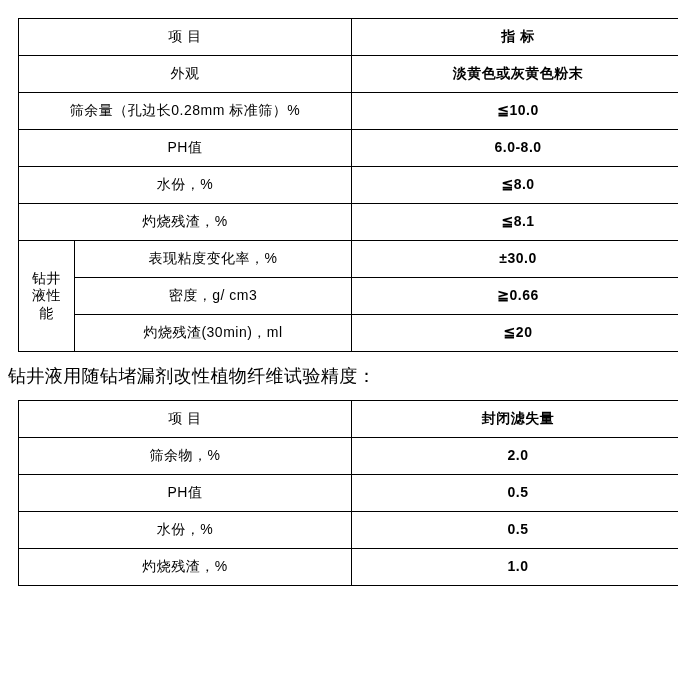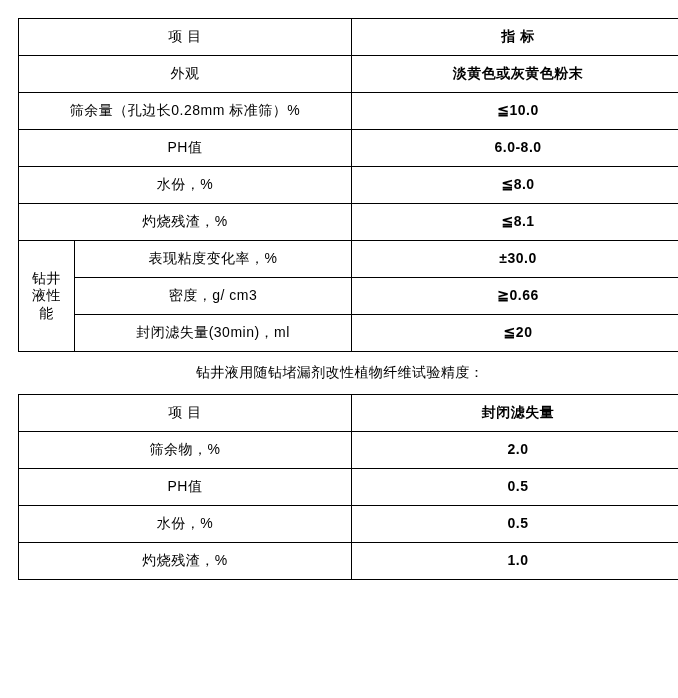--- a/index.html
+++ b/index.html
@@ -50,24 +50,23 @@
   td.rowhead-cell {
     font-size: 14px;
     line-height: 1.7;
     letter-spacing: 2px;
   }
   .rowhead-inner {
     display: block;
     padding: 0 6px;
   }
   .caption {
-    font-size: 14px;
+    font-size: 18px;
     margin: 10px 0 8px 2px;
     letter-spacing: 0.4px;
-    text-align: center;
   }
 </style>
 </head>
 <body>
 
 <div class="page">
 
   <table class="doc-table">
     <colgroup>
       <col style="width:56px">
@@ -104,21 +103,21 @@
             <span class="rowhead-inner">钻井<br>液性<br>能</span>
           </td>
         <td class="label-cell">表现粘度变化率，%</td>
         <td class="value-cell">±30.0</td>
       </tr>
       <tr>
         <td class="label-cell">密度，g/ cm3</td>
         <td class="value-cell">≧0.66</td>
       </tr>
       <tr>
-        <td class="label-cell">封闭滤失量(30min)，ml</td>
+        <td class="label-cell">灼烧残渣(30min)，ml</td>
         <td class="value-cell">≦20</td>
       </tr>
     </tbody>
   </table>
 
   <div class="caption">钻井液用随钻堵漏剂改性植物纤维试验精度：</div>
 
   <table class="doc-table">
     <colgroup>
       <col style="width:333px">

